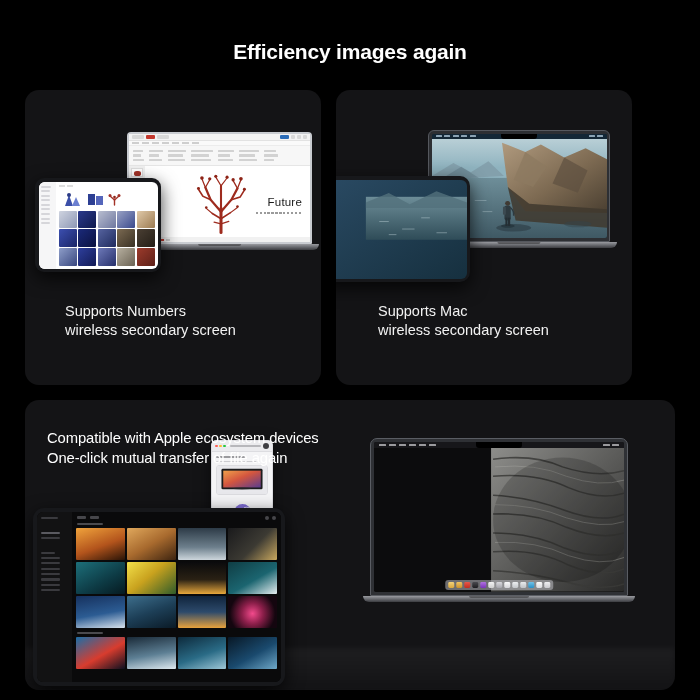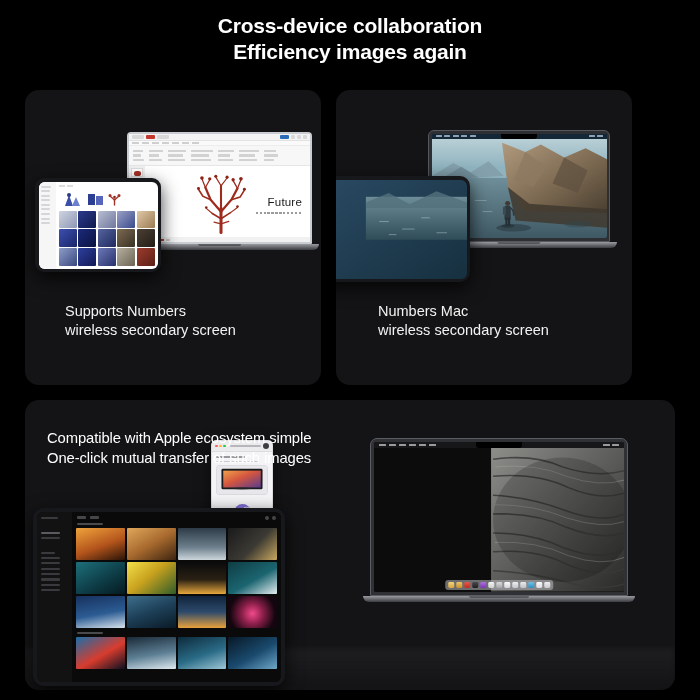--- a/index.html
+++ b/index.html
@@ -418,21 +418,21 @@
     background: linear-gradient(180deg, rgba(255,255,255,.045), rgba(255,255,255,0));
     filter: blur(3px);
     z-index: 1;
     pointer-events: none;
   }
 </style>
 </head>
 <body>
 
 <div class="header">
-  <h1><span>Cross-device collaboration</span><br><span>Efficiency images again</span></h1>
+  <h1><br><span>Efficiency images again</span></h1>
 </div>
 
 <div class="cards">
 
   <div class="row-top">
 
     <div class="card card-top windows">
 
       <div class="laptop win-laptop">
         <div class="lid">
@@ -714,28 +714,28 @@
               <rect x="60" y="44" width="10" height="1"></rect>
                 <rect x="84" y="52" width="13" height="1"></rect>
               <rect x="104" y="40" width="9" height="1"></rect>
                 <rect x="120" y="56" width="11" height="1"></rect>
               <rect x="70" y="58" width="8" height="1"></rect>
             </g>
           </svg>
         </div>
       </div>
 
-      <div class="caption"><span>Numbers Mac</span><br><span>wireless secondary screen</span></div>
+      <div class="caption"><span>Supports Mac</span><br><span>wireless secondary screen</span></div>
     </div>
   </div>
 
   <div class="card card-bottom">
 
     <div class="bottom-text">
-      <div class="bottom-head"><span>Compatible with Apple ecosystem simple</span><br><span>One-click mutual transfer of such images</span></div>
+      <div class="bottom-head"><span>Compatible with Apple ecosystem devices</span><br><span>One-click mutual transfer of file again</span></div>
     </div>
 
     <div class="laptop bm-laptop">
       <div class="lid">
         <div class="bm-screen">
           <div class="bm-menubar">
             <i></i>
             <i></i>
             <i></i>
             <i></i>

